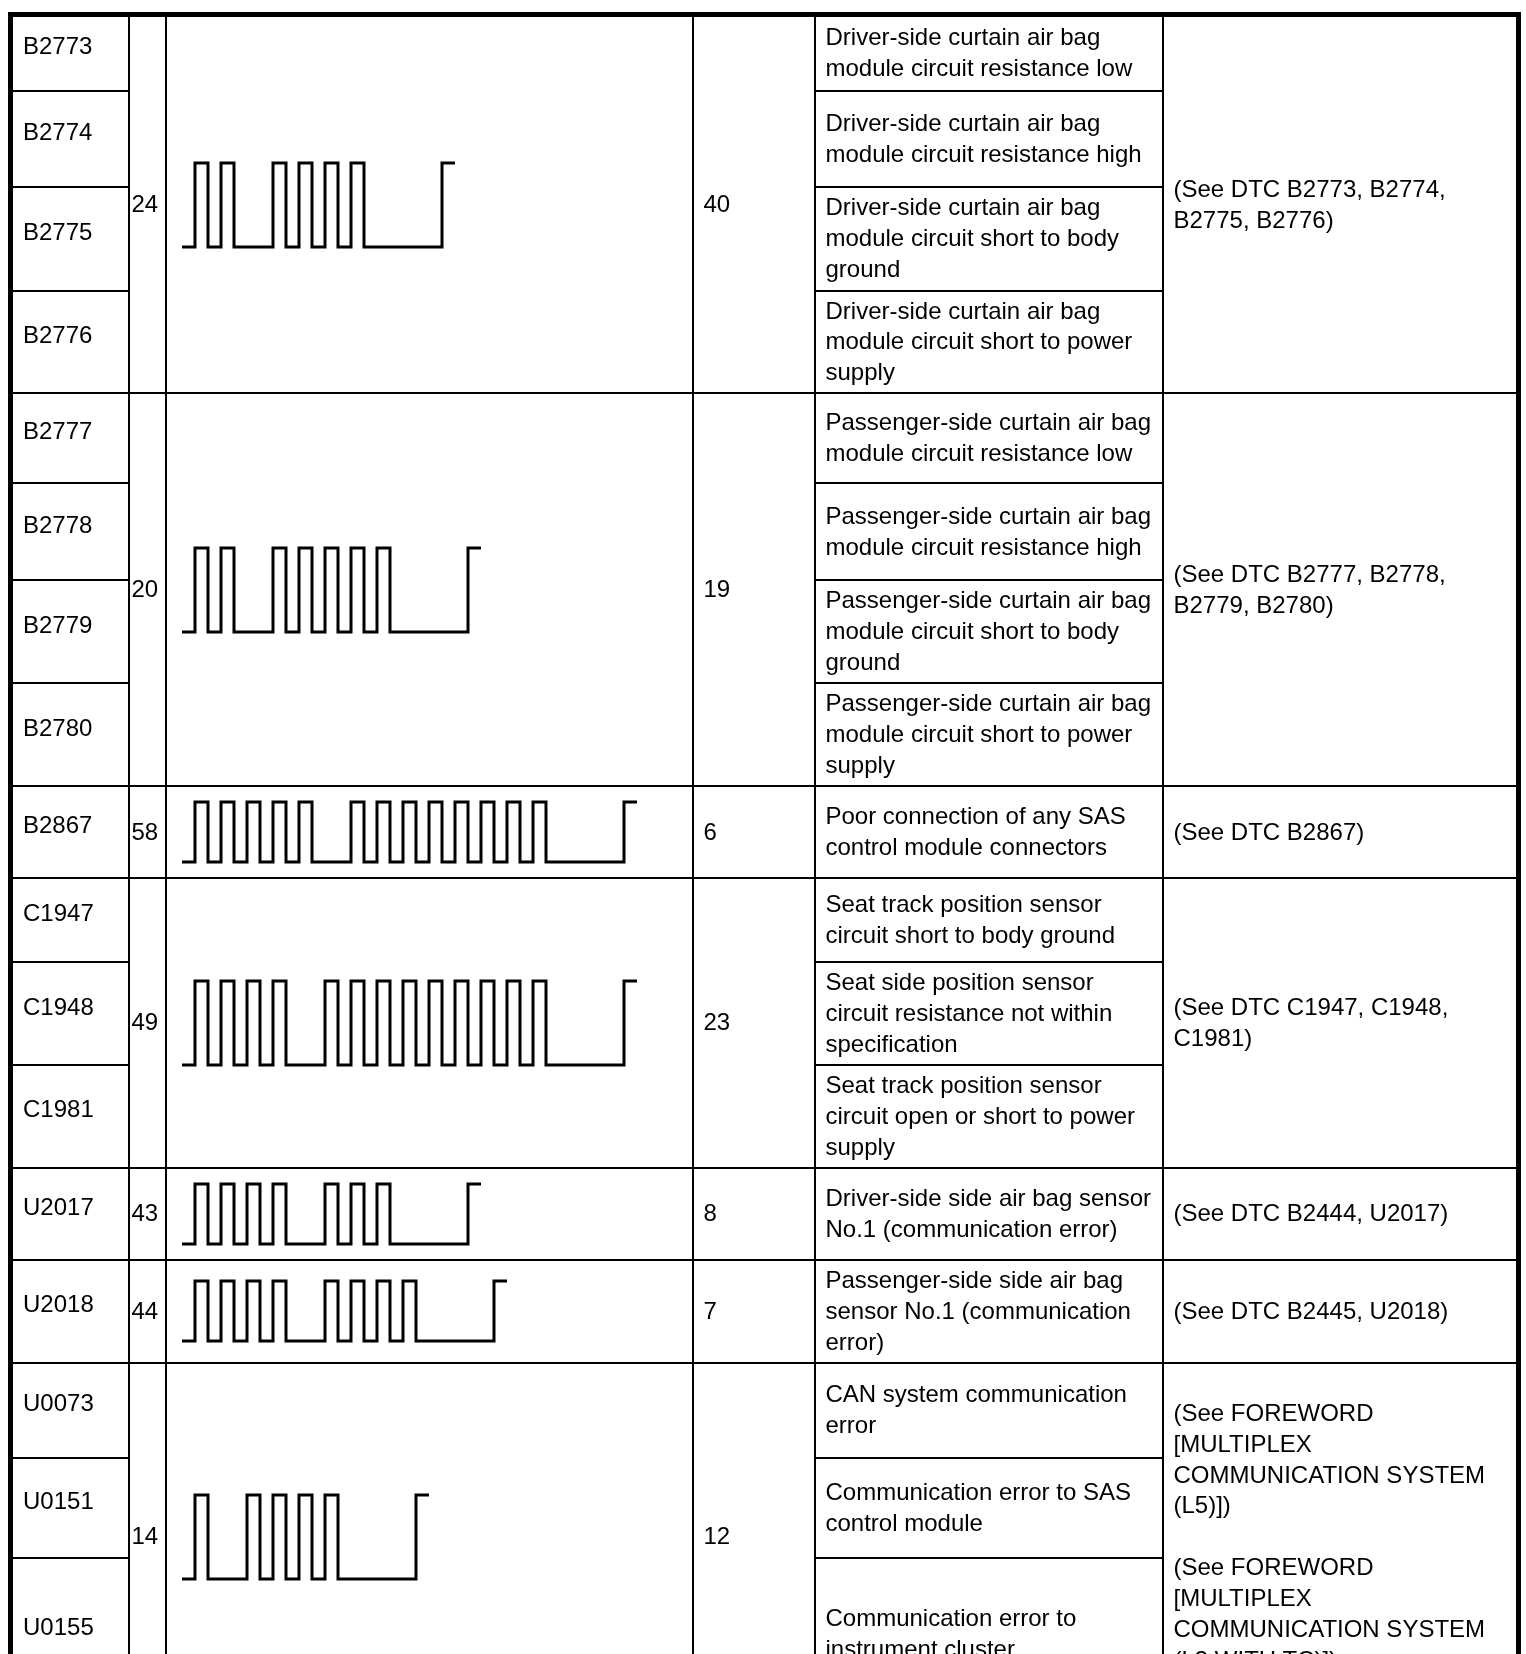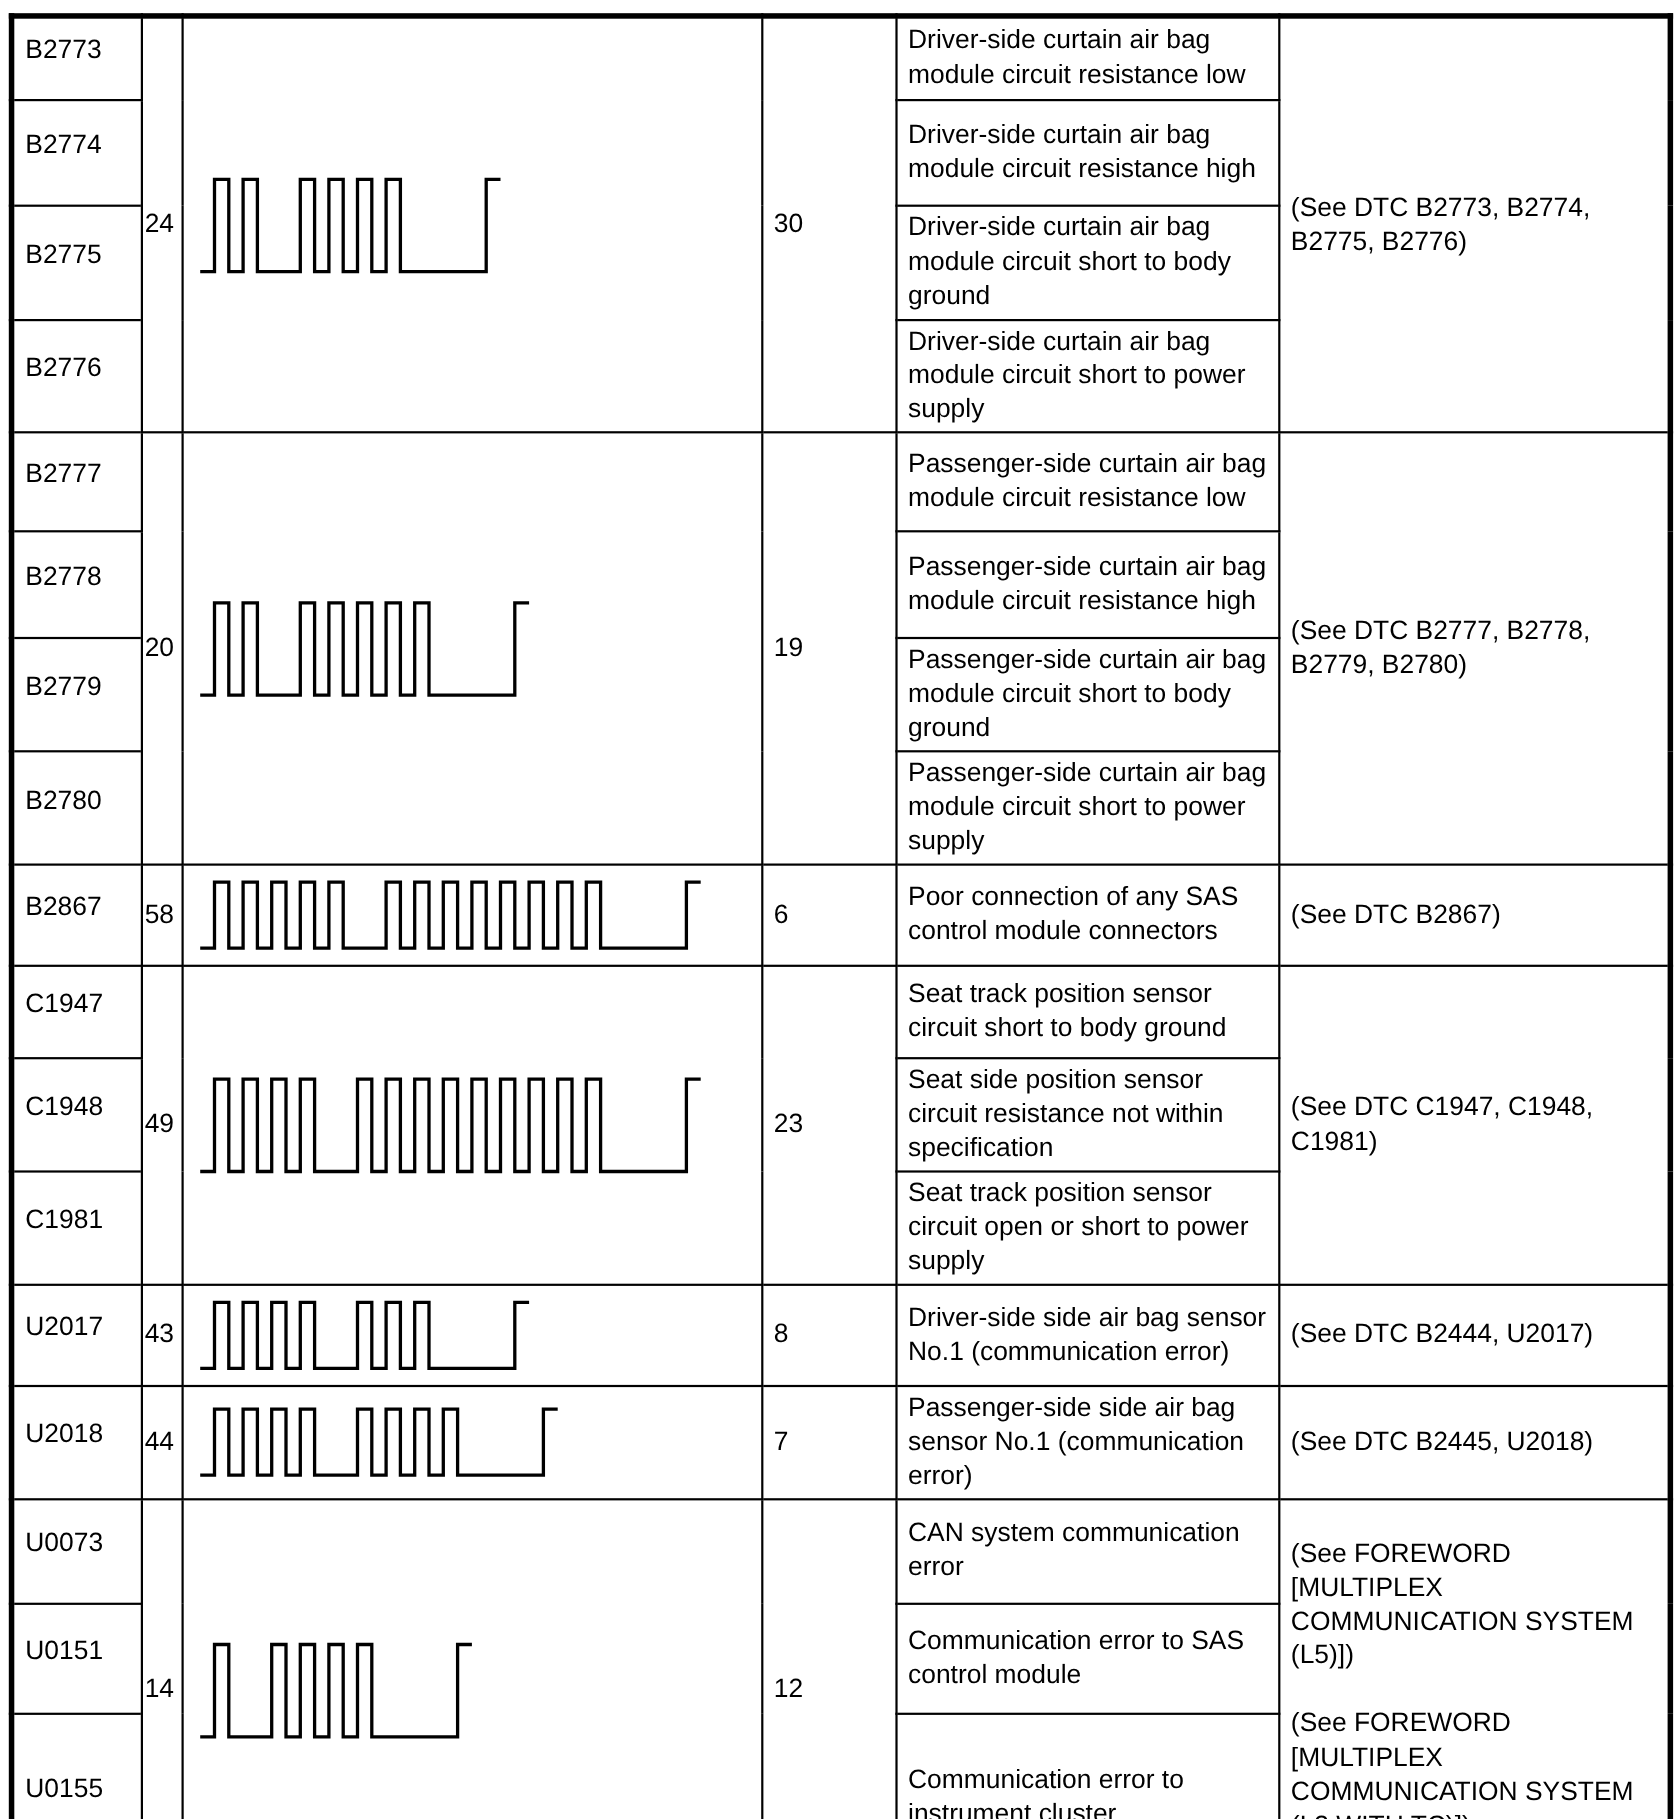--- a/index.html
+++ b/index.html
@@ -51,21 +51,21 @@
     </colgroup>
     <tbody id="tbody">
         <tr style="height: 76px;">
           <td class="c-dtc">B2773</td>
           <td class="c-code" rowspan="4">24</td>
           <td class="c-wave" rowspan="4">
             <svg width="279" height="90" viewBox="0 0 279 90">
               <path d="M3 87H16V3H29V87H42V3H55V87H68H94V3H107V87H120V3H133V87H146V3H159V87H172V3H185V87H198H263V3H276" fill="none" stroke="#000000" stroke-width="3" stroke-linejoin="miter"></path>
             </svg>
           </td>
-          <td class="c-count" rowspan="4">30</td>
+          <td class="c-count" rowspan="4">40</td>
           <td class="c-desc">Driver-side curtain air bag module circuit resistance low</td>
           <td class="c-ref" rowspan="4">
             <p class="ref-p">(See DTC B2773, B2774, B2775, B2776)</p>
           </td>
         </tr>
         <tr style="height: 96px;">
           <td class="c-dtc">B2774</td>
           <td class="c-desc">Driver-side curtain air bag module circuit resistance high</td>
         </tr>
         <tr style="height: 104px;">

